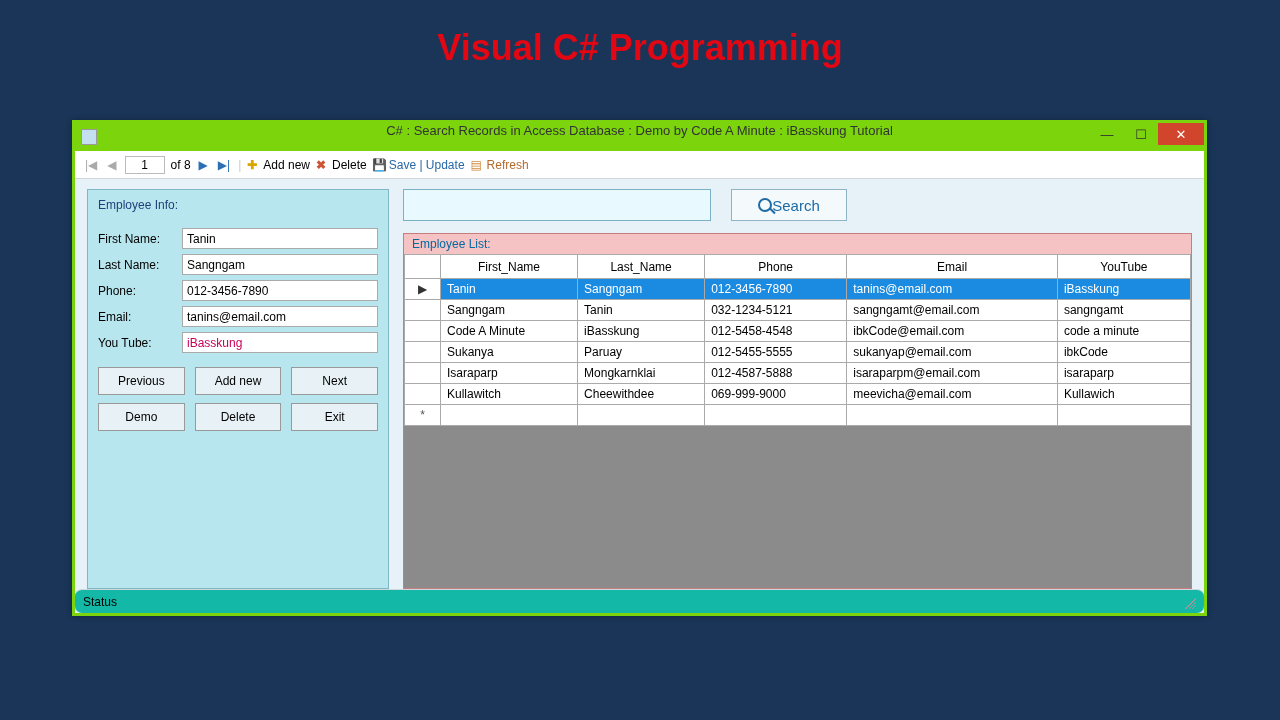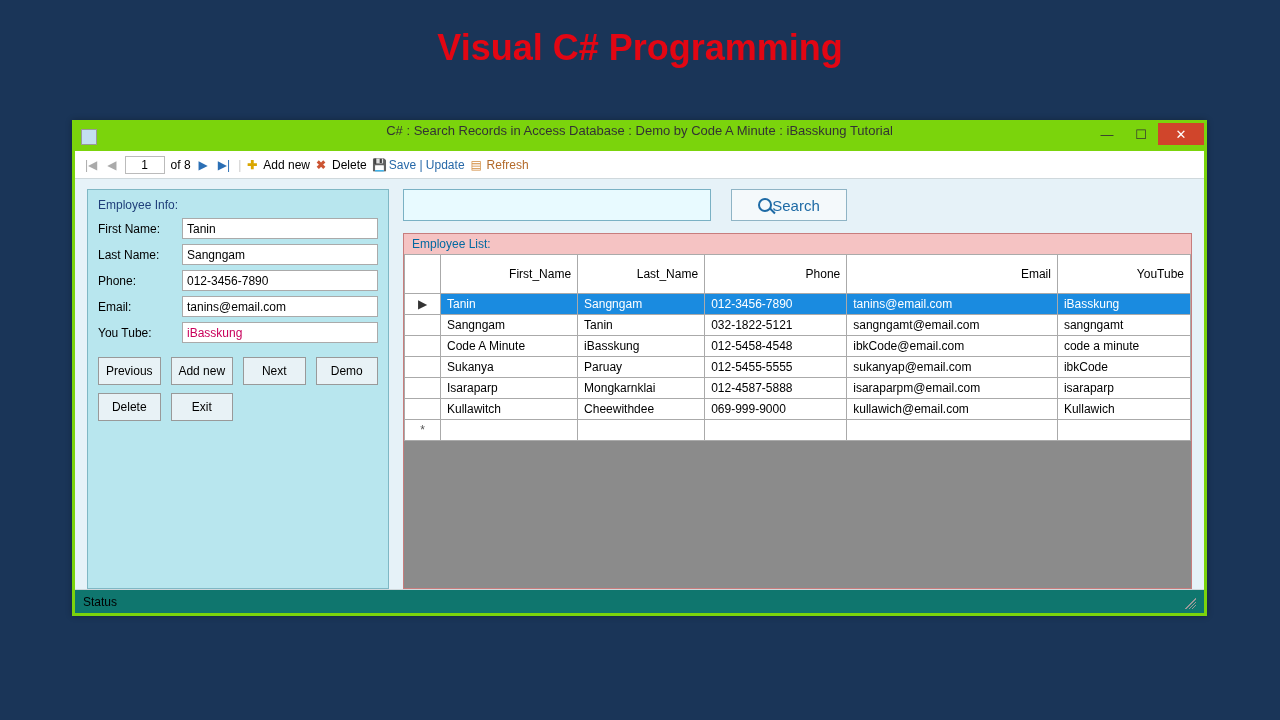--- a/index.html
+++ b/index.html
@@ -108,21 +108,21 @@
   
   .emp-info {
     width: 302px;
     background: #b8e6ee;
     border: 1px solid #7fb7c4;
     padding: 8px 10px 10px 10px;
   }
   .group-label {
     color: #1f3f7a;
     font-size: 12px;
-    margin-bottom: 6px;
+    margin-bottom: 16px;
   }
   .field-row {
     display: flex;
     align-items: center;
     margin-bottom: 5px;
   }
   .field-row label {
     width: 84px;
     font-size: 12px;
   }
@@ -130,21 +130,21 @@
     flex: 1;
     height: 21px;
     border: 1px solid #aaa;
     background: #fff;
     padding: 0 4px;
     font-size: 12px;
   }
   .field-row input.red { color: #c9005b; }
   .btn-grid {
     display: grid;
-    grid-template-columns: repeat(4, 1fr);
+    grid-template-columns: repeat(3, 1fr);
     gap: 8px 10px;
     margin-top: 14px;
   }
   .wf-btn {
     height: 28px;
     background: #e8f2f6;
     border: 1px solid #999;
     font-size: 12px;
     cursor: pointer;
   }
@@ -210,22 +210,22 @@
   }
   table.grid {
     width: 100%;
     border-collapse: collapse;
     background: #fff;
     font-size: 12px;
   }
   table.grid th {
     background: #fff;
     border: 1px solid #aaa;
-    text-align: right;
-    padding: 12px 6px;
+    text-align: center;
+    padding: 4px 6px;
     font-weight: normal;
     height: 24px;
   }
   table.grid th.row-head { width: 36px; }
   table.grid td {
     border: 1px solid #aaa;
     padding: 3px 6px;
     height: 20px;
     background: #fff;
   }
@@ -242,27 +242,28 @@
     display: flex;
     flex-direction: column;
     background: #8b8b8b;
   }
 
   
   .statusbar {
     position: absolute;
     left: 0; right: 0; bottom: 0;
     height: 24px;
-    background: #0f766e;
+    background: #14b8a6;
     border-top: 1px solid #cfd8dc;
     padding: 4px 8px;
     font-size: 12px;
     display: flex;
     align-items: center;
     justify-content: space-between;
+    border-radius: 7px;
   }
   .resize-grip {
     width: 14px; height: 14px;
     background:
       linear-gradient(135deg, transparent 60%, #999 60%, #999 65%, transparent 65%,
         transparent 72%, #999 72%, #999 77%, transparent 77%,
         transparent 84%, #999 84%, #999 89%, transparent 89%);
   }
 </style>
 </head>
@@ -373,21 +374,21 @@
                   <td>Tanin</td>
                   <td>Sangngam</td>
                   <td>012-3456-7890</td>
                   <td>tanins@email.com</td>
                   <td>iBasskung</td>
                 </tr>
                 <tr>
                   <td class="row-head"></td>
                   <td>Sangngam</td>
                   <td>Tanin</td>
-                  <td>032-1822-5121</td>
+                  <td>032-1234-5121</td>
                   <td>sangngamt@email.com</td>
                   <td>sangngamt</td>
                 </tr>
                 <tr>
                   <td class="row-head"></td>
                   <td>Code A Minute</td>
                   <td>iBasskung</td>
                   <td>012-5458-4548</td>
                   <td>ibkCode@email.com</td>
                   <td>code a minute</td>
@@ -406,21 +407,21 @@
                   <td>Mongkarnklai</td>
                   <td>012-4587-5888</td>
                   <td>isaraparpm@email.com</td>
                   <td>isaraparp</td>
                 </tr>
                 <tr>
                   <td class="row-head"></td>
                   <td>Kullawitch</td>
                   <td>Cheewithdee</td>
                   <td>069-999-9000</td>
-                  <td>kullawich@email.com</td>
+                  <td>meevicha@email.com</td>
                   <td>Kullawich</td>
                 </tr>
                 <tr>
                   <td class="row-head">*</td>
                   <td></td>
                   <td></td>
                   <td></td>
                   <td></td>
                   <td></td>
                 </tr>

